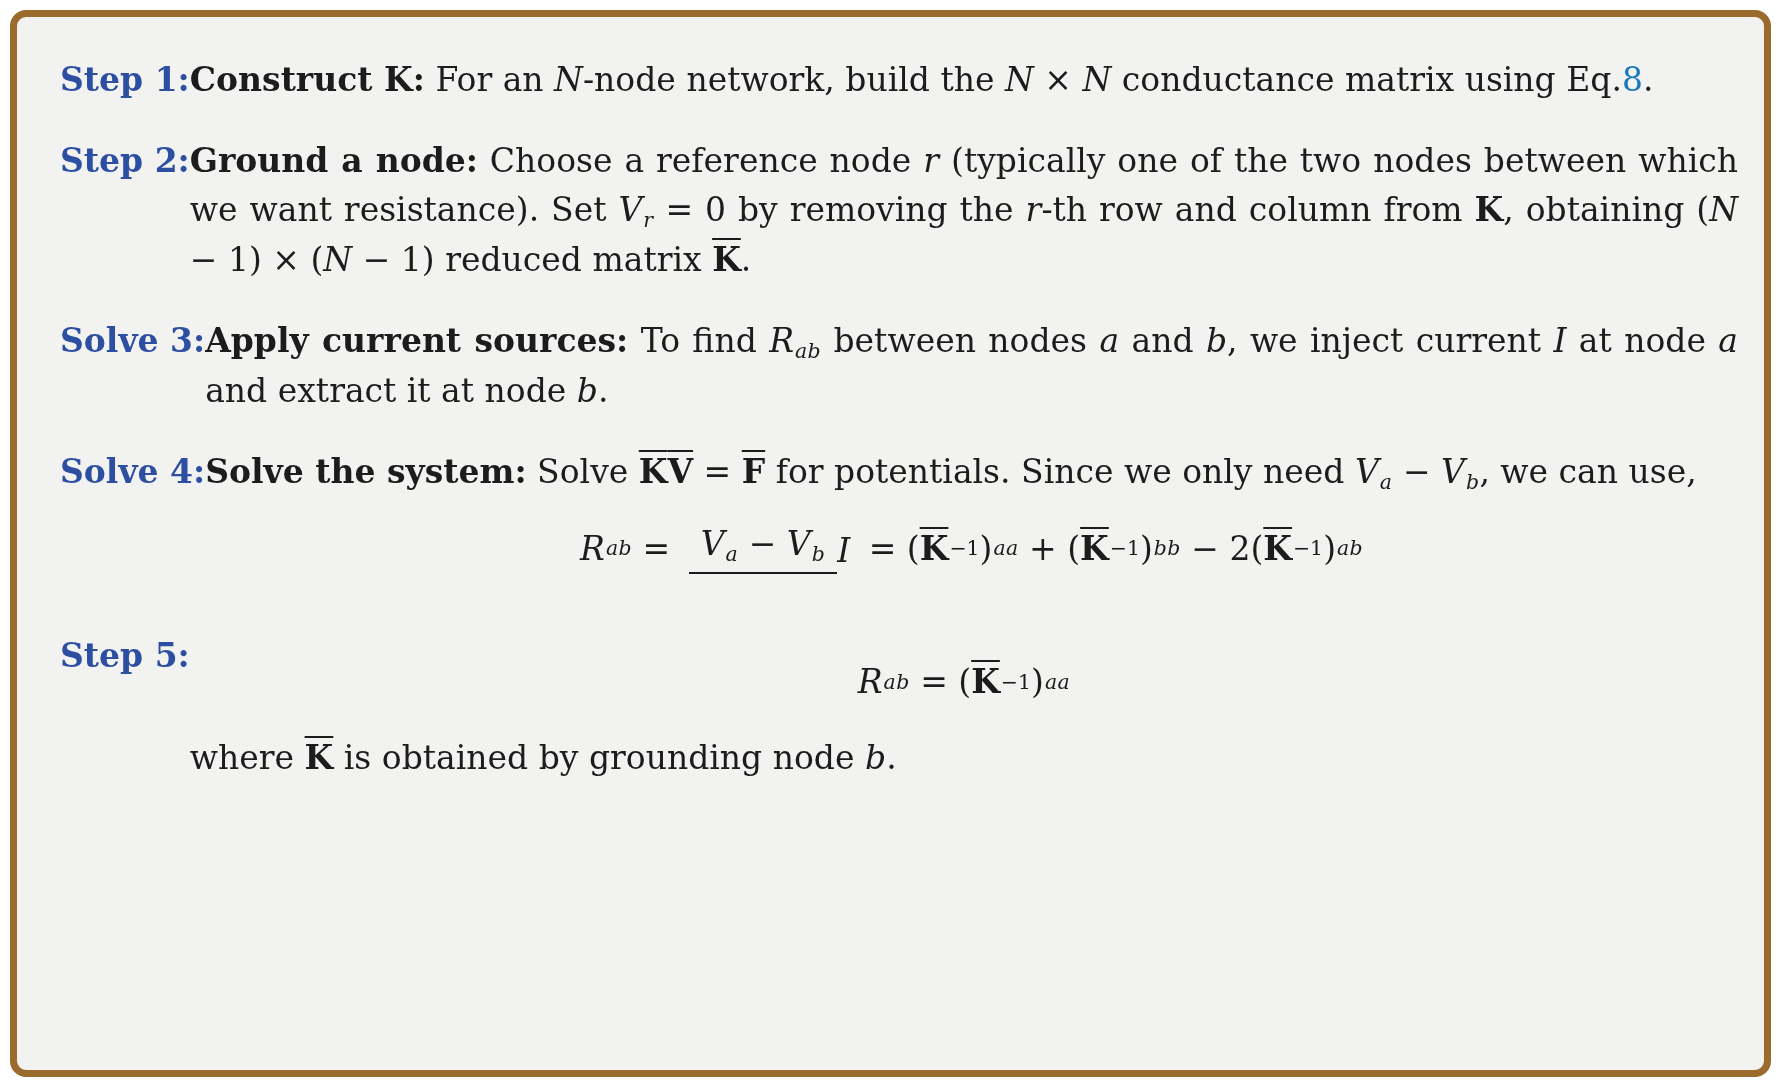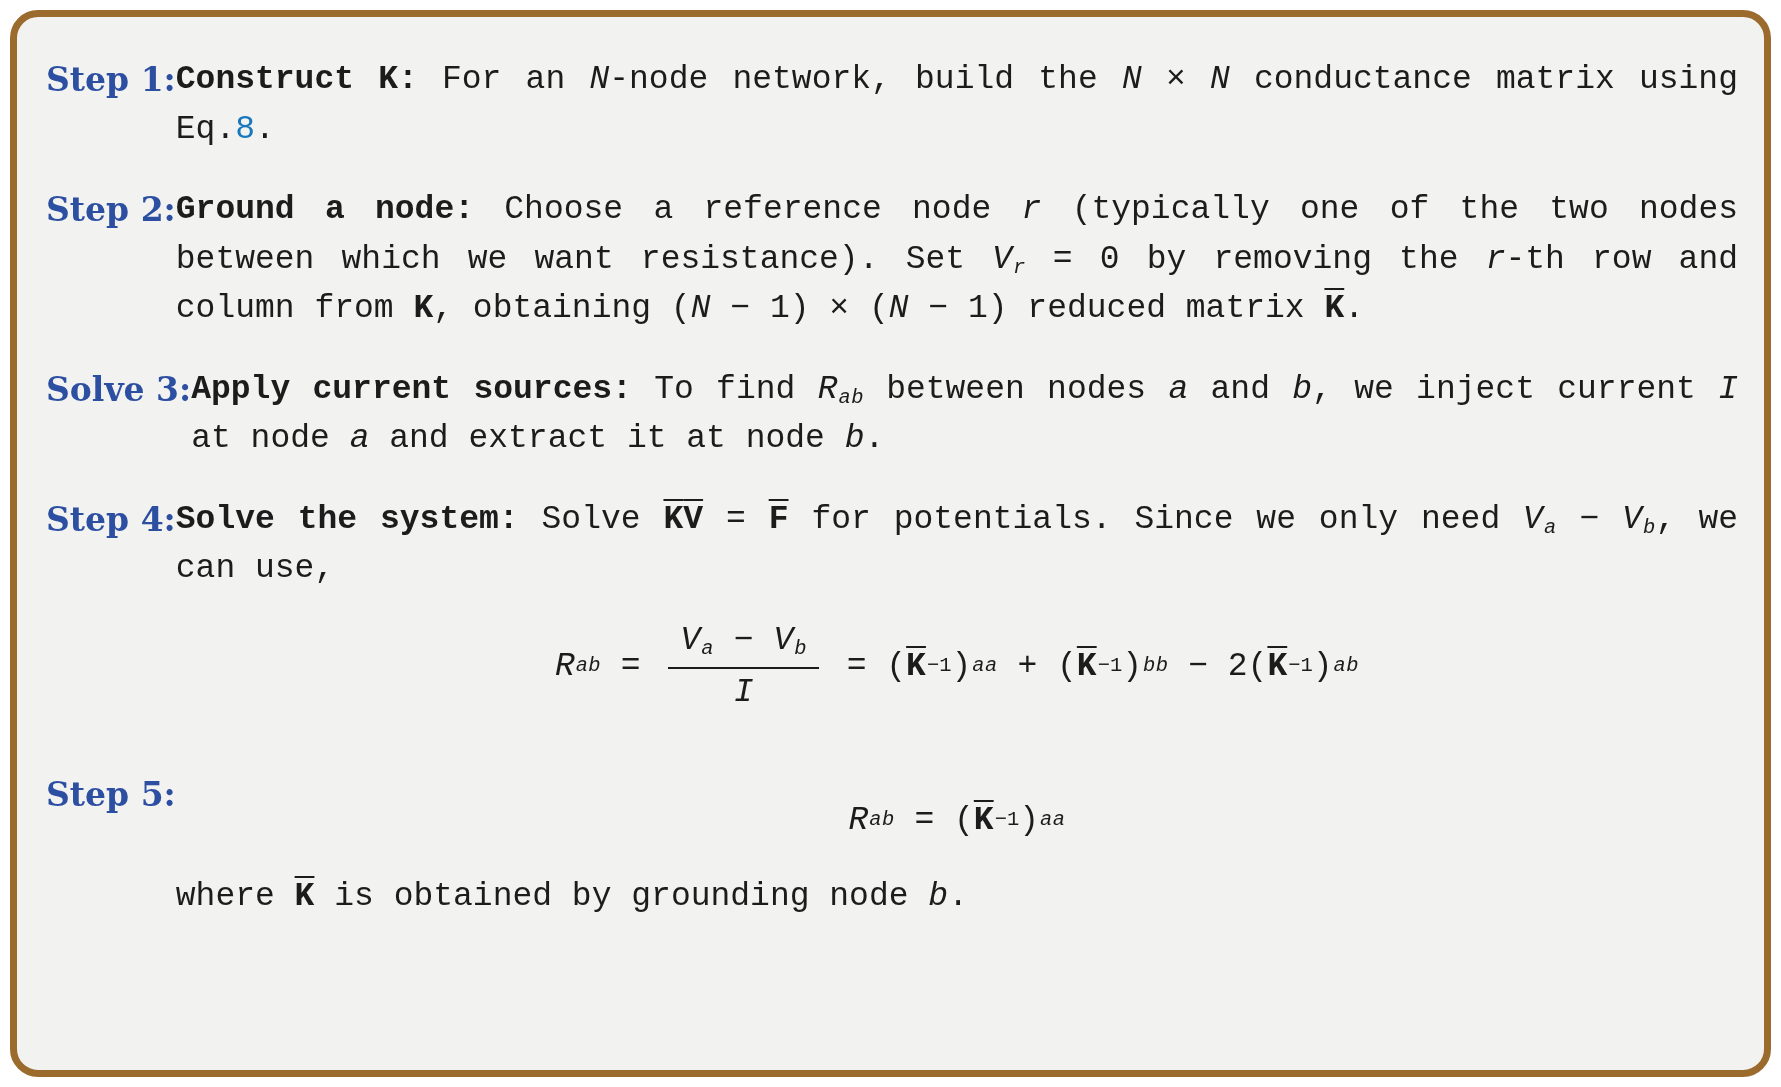--- a/index.html
+++ b/index.html
@@ -17,37 +17,37 @@
     background:var(--pageBg);
     font-family:"DejaVu Serif","Liberation Serif",serif;
     color:var(--text);
     font-size:33px;
     line-height:1.5;
   }
   .box{
     margin:10px;
     min-height:1067px;
     border:7px solid var(--borderColor);
-    border-radius:28px;
+    border-radius:16px;
     background:var(--boxBg);
-    padding:38px 26px 42px 29px;
+    padding:38px 26px 42px 43px;
   }
   .step{
     display:flex;
     align-items:flex-start;
     margin-bottom:31px;
   }
   .step:last-child{margin-bottom:5px;}
   .step-label{
     flex:0 0 124px;
     font-weight:bold;
     color:var(--stepLabel);
     white-space:nowrap;
   }
-  .step-content{flex:1 1 auto;min-width:0;font-family:Liberation Mono, monospace;}
+  .step-content{flex:1 1 auto;min-width:0;}
   .step-body{
     text-align:justify;
     text-justify:inter-word;
   }
   .s-b{font-weight:bold;}
   .s-i{font-style:italic;}
   .s-sub{
     font-style:italic;
     font-size:0.62em;
     vertical-align:-0.28em;
@@ -64,21 +64,20 @@
   .equation{
     display:flex;
     justify-content:center;
     align-items:center;
     margin:26px 0;
     text-align:center;
   }
   .eq-part{display:inline-flex;align-items:center;white-space:pre;}
   .frac{
     display:inline-flex;
-    flex-direction:column;
     align-items:center;
     vertical-align:middle;
     margin:0 8px;
     line-height:1.25;
   }
   .frac .num{padding:0 12px 5px;border-bottom:2.5px solid var(--text);white-space:pre;}
   .frac .den{padding-top:3px;white-space:pre;}
 </style>
 </head>
 <body>
@@ -100,21 +99,21 @@
   </section>
 
   <section class="step">
     <span class="step-label">Solve 3:</span>
     <div class="step-content">
       <div class="step-body"><span class="s-b">Apply current sources:</span><span> To find </span><span class="s-i">R</span><span class="s-sub">ab</span><span> between nodes </span><span class="s-i">a</span><span> and </span><span class="s-i">b</span><span>, we inject current </span><span class="s-i">I</span><span> at node </span><span class="s-i">a</span><span> and extract it at node </span><span class="s-i">b</span><span>.</span></div>
     </div>
   </section>
 
   <section class="step">
-    <span class="step-label">Step 4:</span>
+    <span class="step-label">Solve 4:</span>
     <div class="step-content">
       <div class="step-body"><span class="s-b">Solve the system:</span><span> Solve </span><span class="s-b s-bar">K</span><span class="s-b s-bar">V</span><span> = </span><span class="s-b s-bar">F</span><span> for potentials. Since we only need </span><span class="s-i">V</span><span class="s-sub">a</span><span> − </span><span class="s-i">V</span><span class="s-sub">b</span><span>, we can use,</span></div>
       <div class="equation">
         <span class="eq-part"><span class="s-i">R</span><span class="s-sub">ab</span><span> = </span></span>
         <span class="frac">
           <span class="num"><span class="s-i">V</span><span class="s-sub">a</span><span> − </span><span class="s-i">V</span><span class="s-sub">b</span></span>
           <span class="den"><span class="s-i">I</span></span>
         </span>
         <span class="eq-part"><span> = (</span><span class="s-b s-bar">K</span><span class="s-sup">−1</span><span>)</span><span class="s-sub">aa</span><span> + (</span><span class="s-b s-bar">K</span><span class="s-sup">−1</span><span>)</span><span class="s-sub">bb</span><span> − 2(</span><span class="s-b s-bar">K</span><span class="s-sup">−1</span><span>)</span><span class="s-sub">ab</span></span>
       </div>

